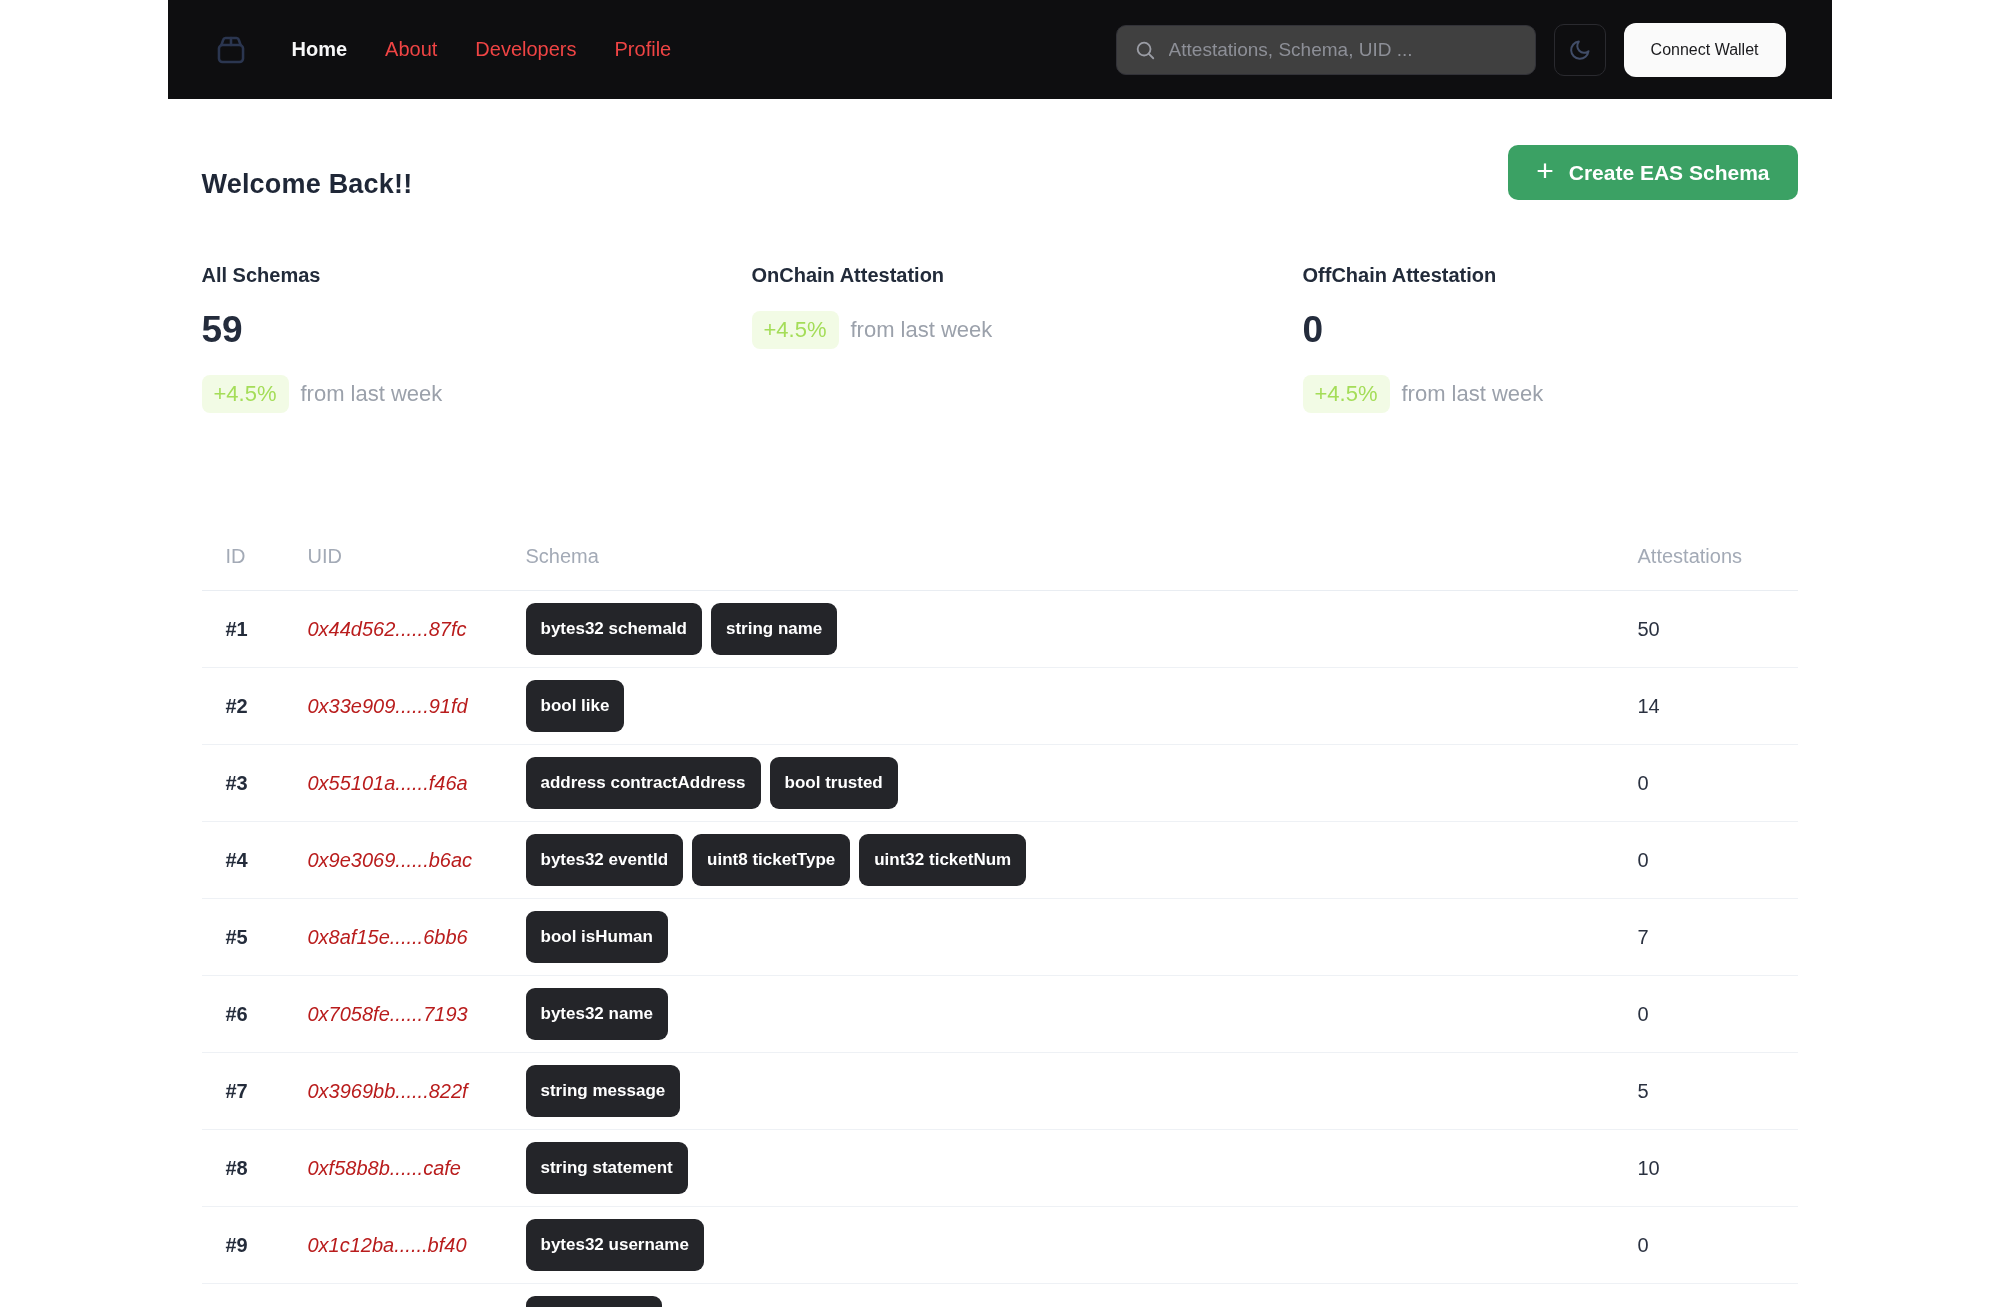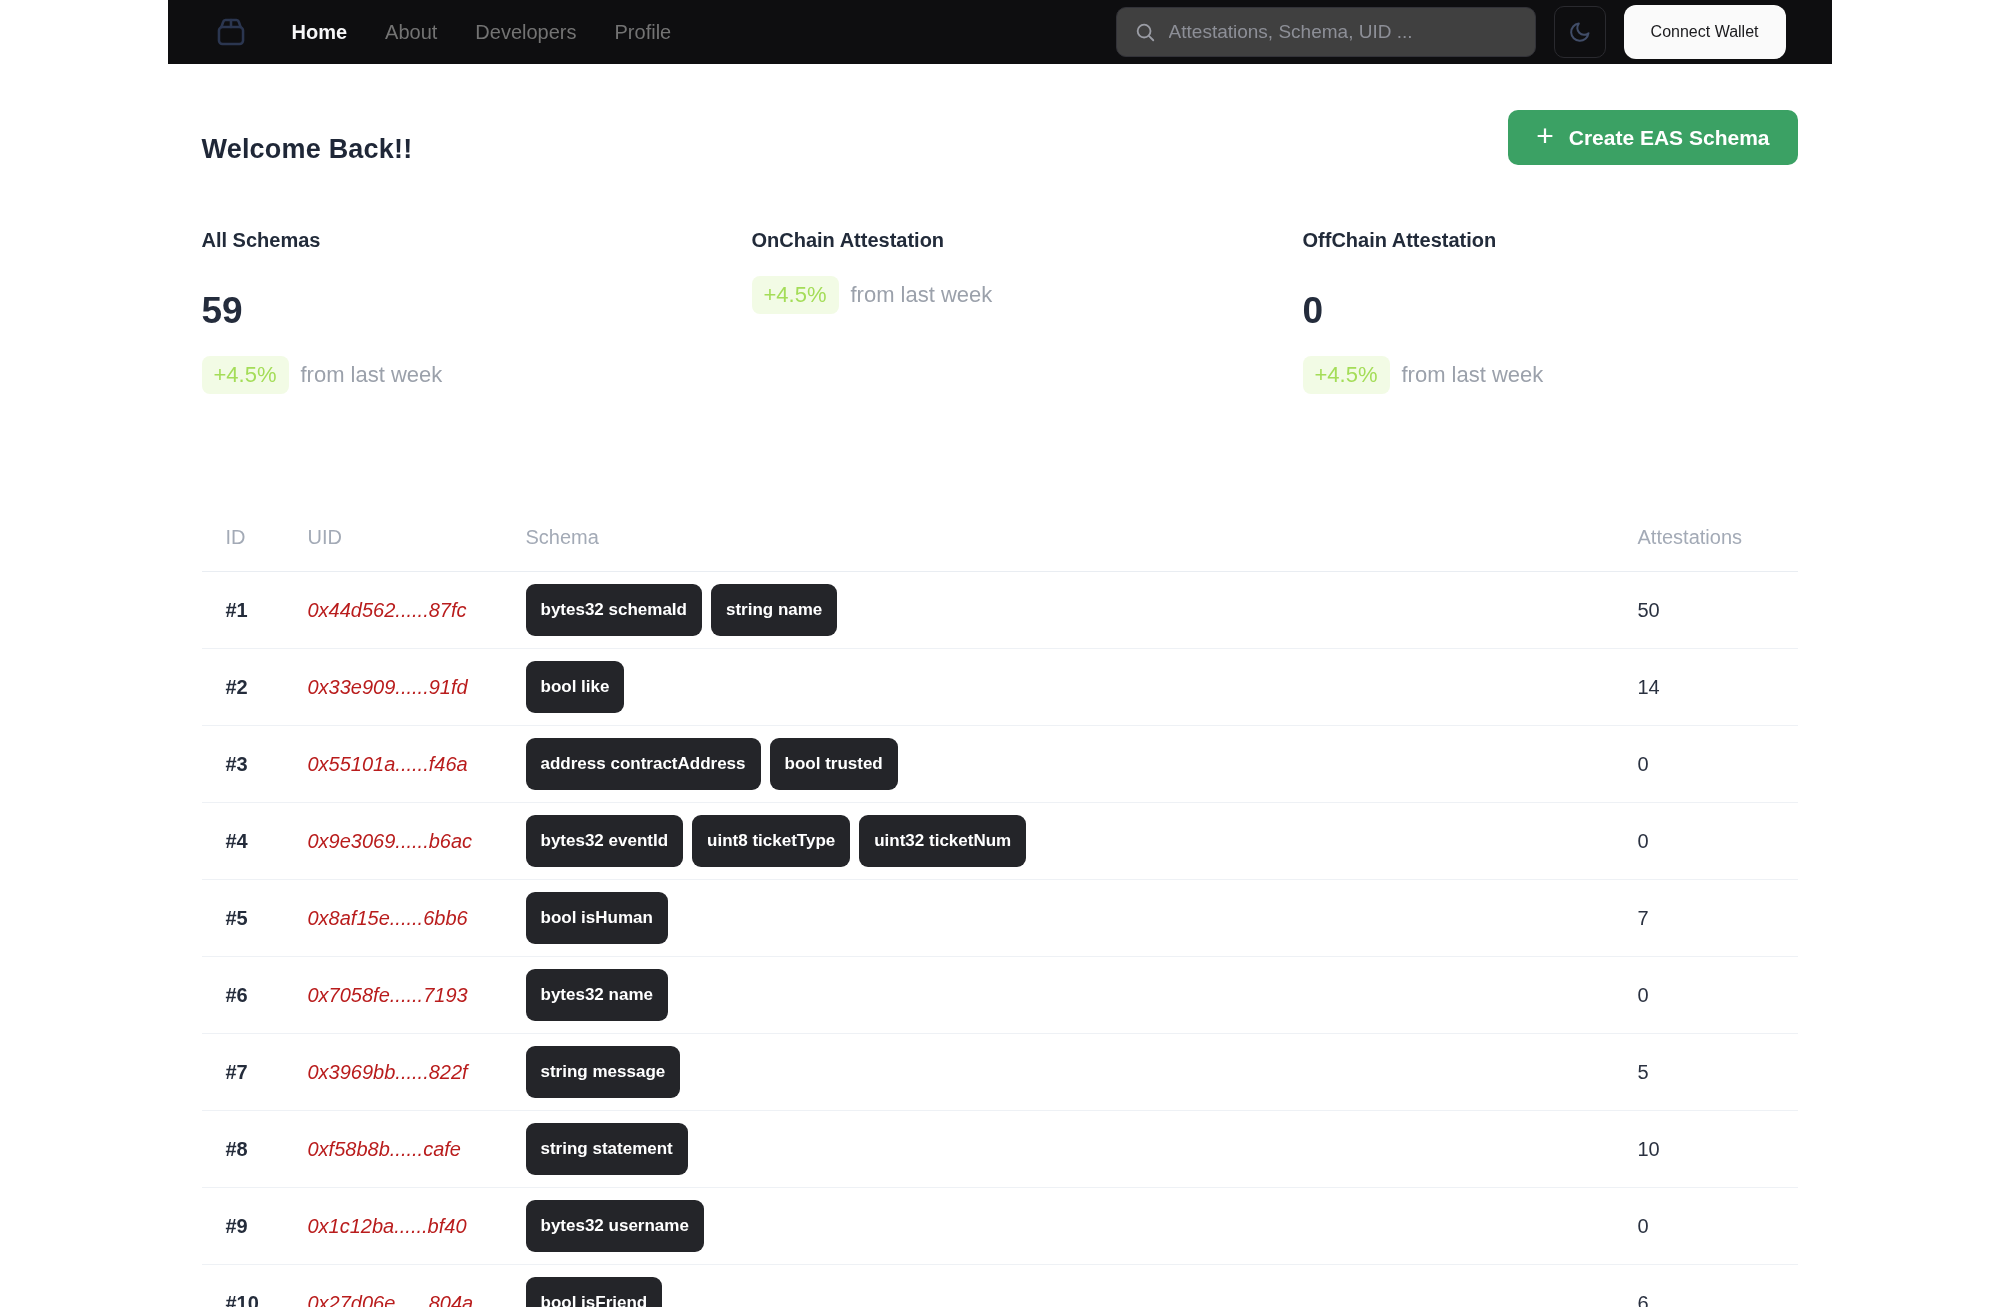--- a/index.html
+++ b/index.html
@@ -1,25 +1,25 @@
 <!DOCTYPE html>
 <html><head>
 <meta charset="utf-8">
 <style>
   * { margin:0; padding:0; box-sizing:border-box; }
   body { background:#ffffff; font-family:"Liberation Sans", sans-serif; }
   .viewport { width:1999px; height:1307px; overflow:hidden; background:#ffffff; position:relative; }
 
   
-  .navbar { width:1664px; height:64px; margin:0 auto; background:#0e0e10;
+  .navbar { width:1664px; height:99px; margin:0 auto; background:#0e0e10;
             display:flex; align-items:center; justify-content:space-between; padding:0 46px; }
   .nav-left { display:flex; align-items:center; gap:44px; }
   .brand { display:flex; align-items:center; }
   .nav-links { display:flex; align-items:center; gap:38px; list-style:none; }
-  .nav-link { font-size:20px; color:#737373; cursor:pointer; }
+  .nav-link { font-size:20px; color:#ef4444; cursor:pointer; }
   .nav-link.active { color:#f7f7f8; font-weight:600; }
   .nav-right { display:flex; align-items:center; gap:18px; }
   .search { width:420px; height:50px; border:1px solid #323238; border-radius:10px;
             background:#404040; display:flex; align-items:center; gap:13px; padding:0 17px; }
   .search input { flex:1; background:transparent; border:0; outline:none; color:#e4e4e7; font-size:19px;
                   font-family:"Liberation Sans", sans-serif; }
   .search input::placeholder { color:#8d8f97; }
   .theme-btn { width:52px; height:52px; border:1px solid #2a2a2f; border-radius:10px; background:transparent;
                display:flex; align-items:center; justify-content:center; cursor:pointer; }
   .connect-btn { height:54px; padding:0 27px; border-radius:12px; background:#fafafa; color:#1a1a1d;
@@ -30,21 +30,21 @@
   .welcome-row { display:flex; align-items:flex-end; justify-content:space-between; margin-top:46px; }
   .welcome-title { font-size:27px; font-weight:700; color:#1f2737; letter-spacing:.2px; }
   .create-btn { display:flex; align-items:center; gap:15px; background:#3ba164; color:#ffffff;
                 font-size:21px; font-weight:600; border:0; border-radius:10px; height:55px; padding:0 28px;
                 cursor:pointer; font-family:"Liberation Sans", sans-serif; }
   .plus-glyph { font-size:30px; font-weight:400; line-height:1; margin-top:-3px; }
 
   
   .stats { display:grid; grid-template-columns:550px 551px 1fr; margin-top:64px; }
   .stat-label { font-size:20px; font-weight:700; color:#222b3a; }
-  .stat-value { font-size:37px; font-weight:700; color:#242c3c; margin-top:38px; }
+  .stat-value { font-size:37px; font-weight:700; color:#242c3c; margin-top:22px; }
   .stat-delta-row { margin-top:24px; display:flex; align-items:center; gap:12px; font-size:22px; }
   .delta-badge { background:#f2fbe5; color:#a4dd58; padding:6px 12px; border-radius:8px; }
   .delta-note { color:#9ba1ab; }
 
   
   .schema-table { margin-top:118px; }
   .thead { display:grid; grid-template-columns:82px 218px 1fr 160px; align-items:center;
            padding:14px 0 22px 24px; border-bottom:1px solid #e9edf2; }
   .th { font-size:20px; color:#a3aab6; }
   .trow { display:grid; grid-template-columns:82px 218px 1fr 160px; align-items:center;

